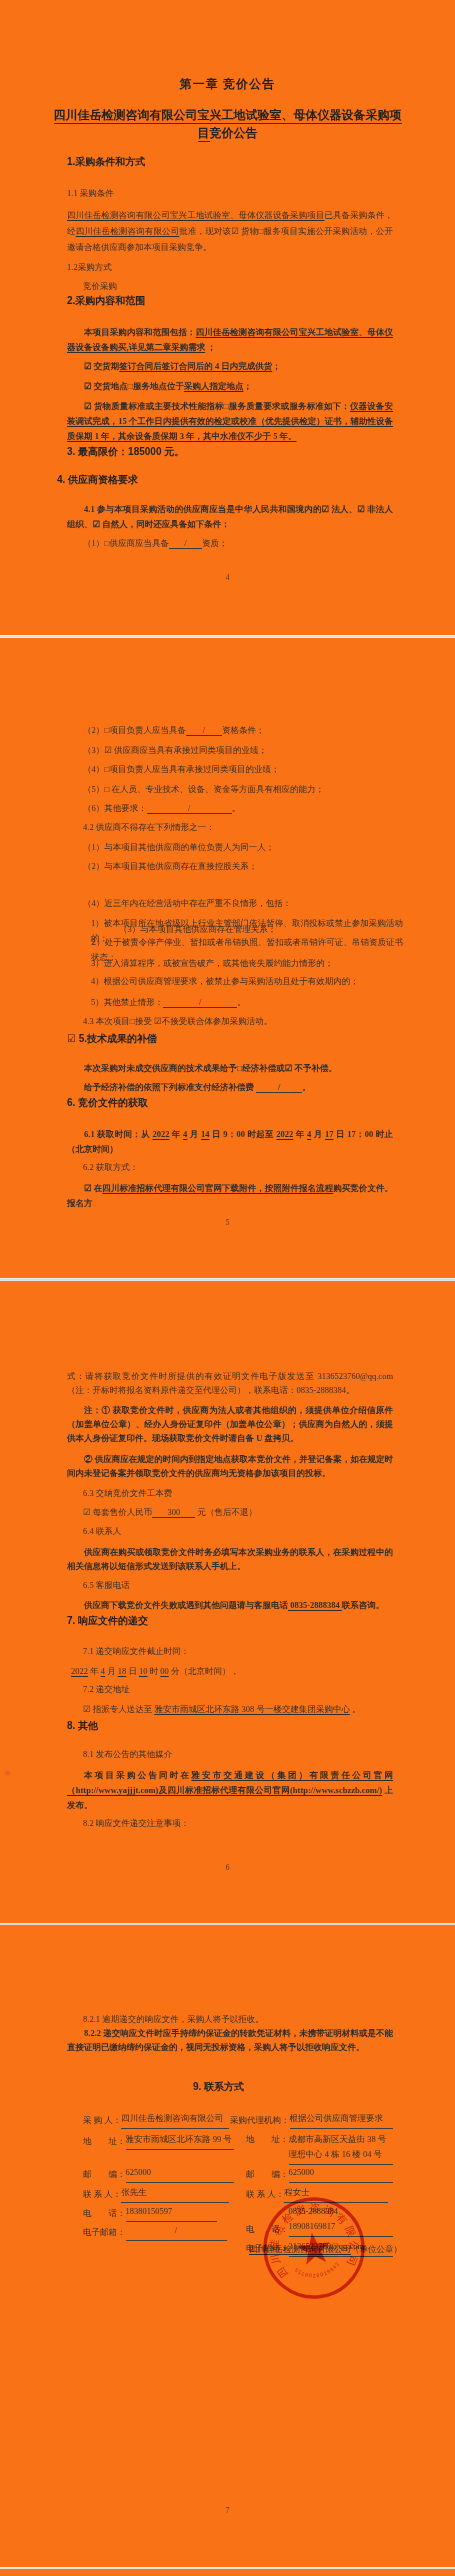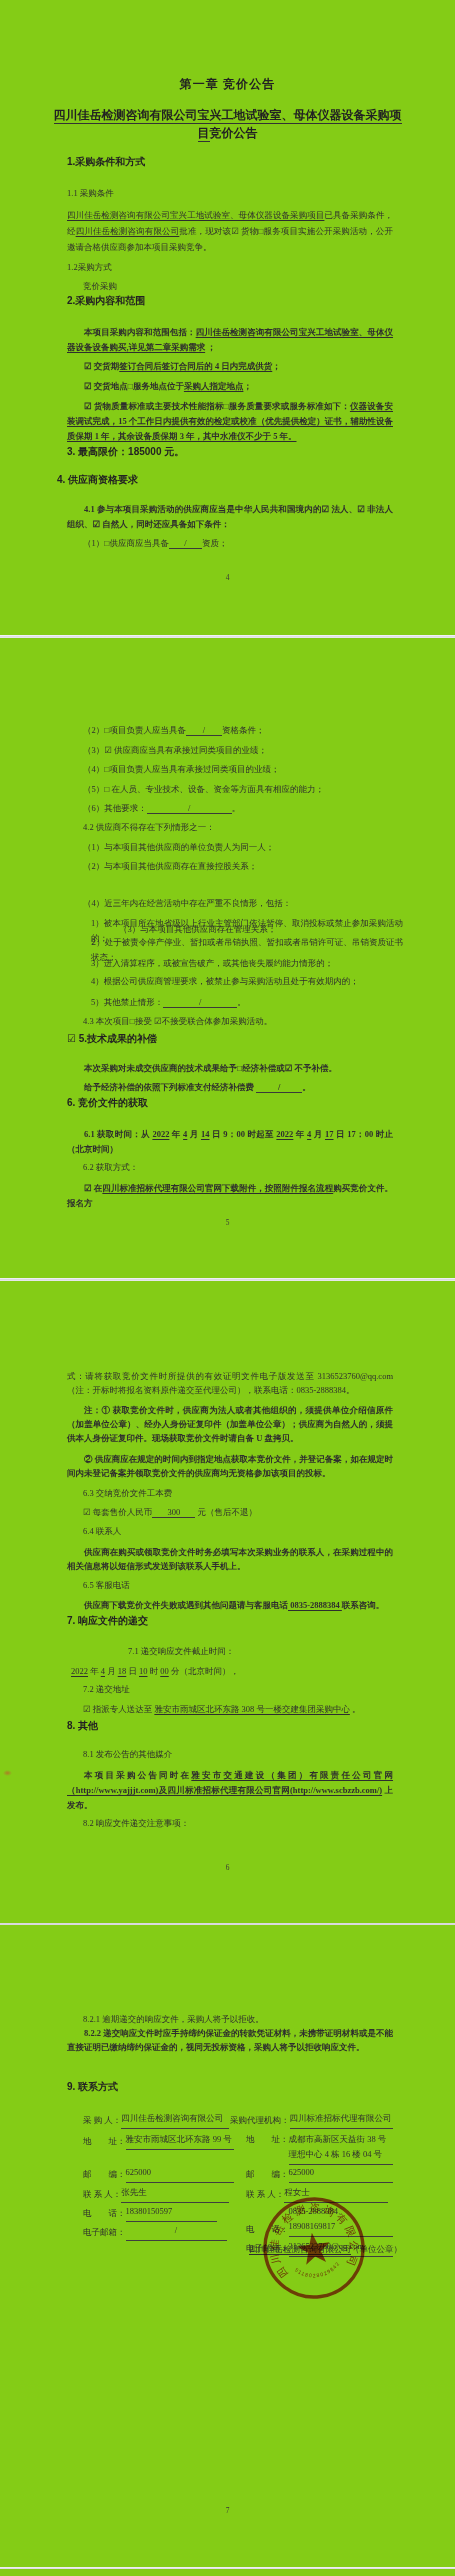--- a/index.html
+++ b/index.html
@@ -1,16 +1,16 @@
 <!DOCTYPE html>
 <html style="font-size:9px"><head>
 <meta charset="utf-8">
 <style>
   html,body{margin:0;padding:0;background:#ffffff;}
-  #page{position:relative;width:455px;height:2576px;background:#84cc16;overflow:hidden;
+  #page{position:relative;width:455px;height:2576px;background:#f97316;overflow:hidden;
         font-family:"Liberation Serif","DejaVu Serif",serif;color:#2e2e2e;}
   .b{position:absolute;font-size:8.5px;line-height:15px;text-align:justify;}
   .ind{text-indent:2em;font-weight:bold;}
   .ctr{text-align:center;}
   .h{font-family:"Liberation Sans","DejaVu Sans",sans-serif;font-weight:700;font-size:10px;color:#222;text-align:left;}
   .chapter{font-size:12px;font-weight:700;letter-spacing:1.1px;color:#222;}
   .bigtitle{font-size:12px;font-weight:700;line-height:17.6px;color:#222;text-align:center;}
   .u{text-decoration:underline;text-underline-offset:2.3px;text-decoration-thickness:0.6px;}
   .u2{border-bottom:1.1px solid #333;padding-bottom:1.1px;box-decoration-break:clone;-webkit-box-decoration-break:clone;}
   .blank{display:inline-block;border-bottom:0.6px solid #3a3a3a;text-align:center;text-indent:0;line-height:10.2px;}
@@ -127,21 +127,21 @@
     <span>☑  每套售价人民币</span><span class="blank" style="width:43px;">300</span><span> 元（售后不退）</span>
   </div>
   <div class="b" style="left:83px;top:1524px;width:319px;">6.4 联系人</div>
   <div class="b ind" style="left:67px;top:1545px;width:326px;line-height:14.2px;">供应商在购买或领取竞价文件时务必填写本次采购业务的联系人，在采购过程中的相关信息将以短信形式发送到该联系人手机上。</div>
   <div class="b" style="left:83px;top:1578px;width:319px;">6.5 客服电话</div>
   <div class="b ind" style="left:67px;top:1598px;width:326px;">
     <span>供应商下载竞价文件失败或遇到其他问题请与客服电话</span><span class="u"> 0835-2888384 </span><span>联系咨询。</span>
   </div>
 
   <div class="b h" style="left:67px;top:1613px;width:325px;">7. 响应文件的递交</div>
-  <div class="b" style="left:83px;top:1644px;width:319px;margin-left:45px;">7.1 递交响应文件截止时间：</div>
+  <div class="b" style="left:83px;top:1644px;width:319px;">7.1 递交响应文件截止时间：</div>
   <div class="b" style="left:71px;top:1664px;width:319px;">
     <span class="u">2022</span><span> 年 </span><span class="u">4</span><span> 月 </span><span class="u">18</span><span> 日 </span><span class="u">10</span><span> 时 </span><span class="u">00</span><span> 分（北京时间），</span>
   </div>
   <div class="b" style="left:83px;top:1682px;width:319px;">7.2 递交地址</div>
   <div class="b" style="left:83px;top:1702px;width:319px;">
     <span>☑ 指派专人送达至 </span><span class="u">雅安市雨城区北环东路 308 号一楼交建集团采购中心</span><span> 。</span>
   </div>
 
   <div class="b h" style="left:67px;top:1718px;width:325px;">8. 其他</div>
   <div class="b" style="left:83px;top:1747px;width:319px;">8.1 发布公告的其他媒介</div>
@@ -151,27 +151,27 @@
   <div class="b" style="left:83px;top:1816px;width:319px;">8.2 响应文件递交注意事项：</div>
 
   <div id="red-speck"></div>
 
   <div class="b pgno" style="left:0;top:1860px;">6</div>
   <div class="pbreak" style="top:1923px;height:2.3px;background:linear-gradient(#e6e6ea,#c9c9cf 55%,#ededf1);"></div>
 
   <div class="b" style="left:83px;top:2012px;width:319px;line-height:14.2px;">8.2.1 逾期递交的响应文件，采购人将予以拒收。</div>
   <div class="b ind bold" style="left:67px;top:2026px;width:326px;line-height:14.2px;">8.2.2 递交响应文件时应手持缔约保证金的转款凭证材料，未携带证明材料或是不能直接证明已缴纳缔约保证金的，视同无投标资格，采购人将予以拒收响应文件。</div>
 
-  <div class="b h" style="left:67px;top:2079px;width:325px;">9. 联系方式</div>
+  <div class="b h" style="left:56px;top:2079px;width:325px;text-align:center;">9. 联系方式</div>
 
   <div class="crow" style="left:83px;top:2111px;">
     <span class="row-label">采 购 人：</span><span class="uv" style="width:108px;">四川佳岳检测咨询有限公司</span>
   </div>
   <div class="crow" style="left:230px;top:2111px;">
-    <span class="row-label">采购代理机构：</span><span class="uv" style="width:103px;">四川标准招标代理有限公司</span>
+    <span class="row-label">采购代理机构：</span><span class="uv" style="width:103px;">根据公司供应商管理要求</span>
   </div>
 
   <div class="crow" style="left:83px;top:2132px;">
     <span class="row-label">地　　址：</span><span class="uv" style="width:108px;">雅安市雨城区北环东路 99 号</span>
   </div>
   <div class="crow" style="left:246px;top:2132px;width:147px;">
     <span class="row-label" style="float:left;">地　　址：</span><span class="uv" style="width:104px;line-height:15.4px;">成都市高新区天益街 38 号理想中心 4 栋 16 楼 04 号</span>
   </div>
 
   <div class="crow" style="left:83px;top:2165px;">

